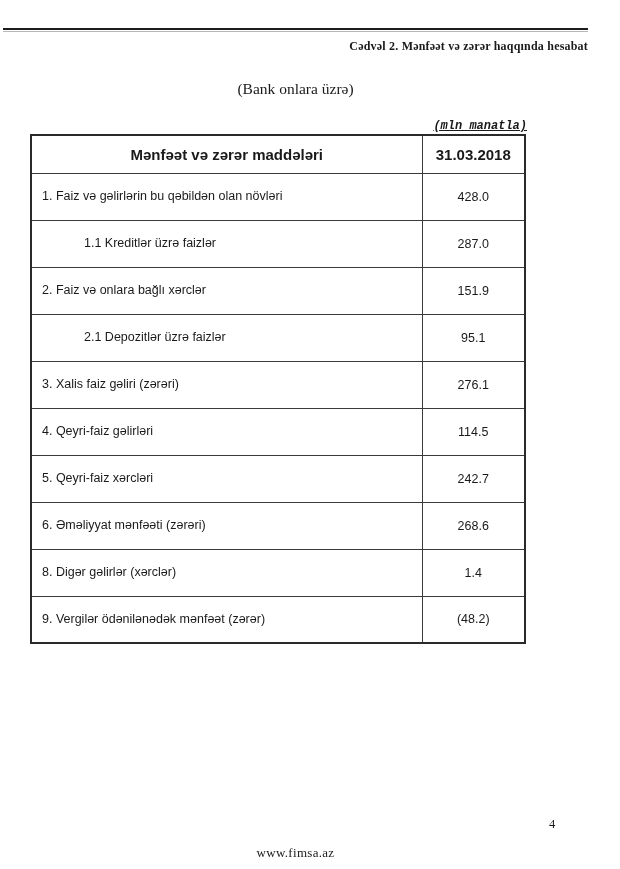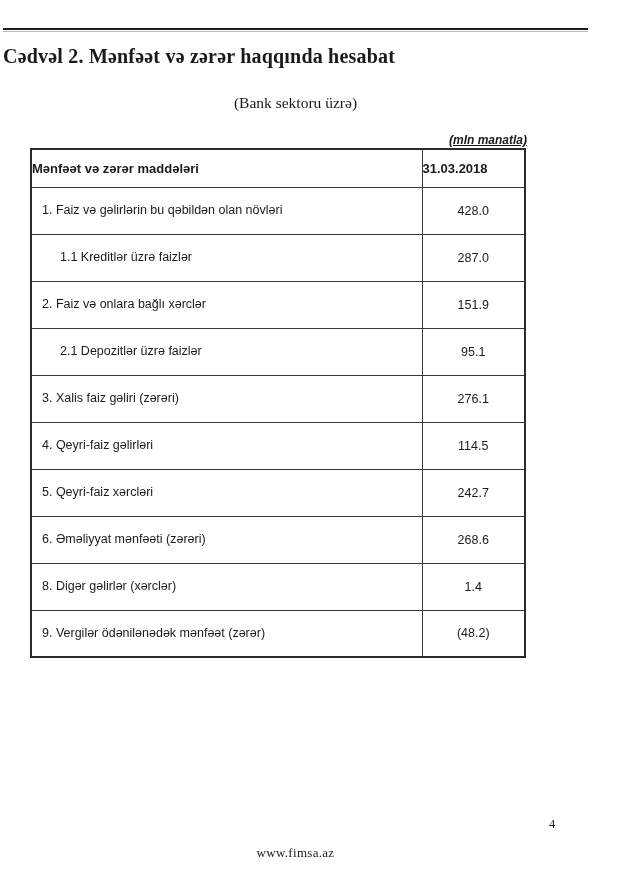--- a/index.html
+++ b/index.html
@@ -15,40 +15,40 @@
   .content { position: absolute; left: 3px; top: 0; width: 585px; }
 
   .top-rule {
     margin-top: 28px;
     height: 4px;
     border-top: 2px solid #1c1c1c;
     border-bottom: 1px solid #b8b8b8;
   }
 
   .doc-title {
-    margin-top: 13px;
-    text-align: left;
+    margin-top: 7px;
+    text-align: right;
     font-family: "Liberation Serif", "DejaVu Serif", serif;
-    font-size: 20px;
+    font-size: 12px;
     font-weight: bold;
     letter-spacing: 0.2px;
   }
 
   .doc-subtitle {
     margin-top: 26px;
     text-align: center;
     font-family: "Liberation Serif", "DejaVu Serif", serif;
     font-size: 15.5px;
     font-weight: normal;
   }
 
   .unit-note {
     margin: 21px 61px 0 27px; 
     text-align: right;
-    font-family: Liberation Sans, sans-serif;
+    font-family: Liberation Mono, monospace;
     font-style: italic;
     font-weight: bold;
     font-size: 12px;
     text-decoration: underline;
   }
 
   table.pl-table {
     border-collapse: collapse;
     margin: 1px 0 0 27px; 
     width: 494px;
@@ -57,28 +57,28 @@
   }
   .pl-table th, .pl-table td {
     border: 1px solid #3a3a3a;
     font-family: "Liberation Sans", "DejaVu Sans", sans-serif;
   }
   .pl-table col.c-label { width: 391px; }
   .pl-table col.c-value { width: 103px; }
 
   .pl-table th {
     height: 38px;
-    font-size: 13px;
+    font-size: 15px;
     font-weight: bold;
-    text-align: left;
+    text-align: center;
     vertical-align: middle;
   }
   .pl-table td { height: 47px; vertical-align: middle; font-size: 12.5px; }
   .pl-table td.label { text-align: left; padding: 6px 8px 6px 10px; line-height: 1.5; }
-  .pl-table td.label.indent { padding-left: 28px; }
+  .pl-table td.label.indent { padding-left: 52px; }
   .pl-table td.value { text-align: center; }
 
   .page-number {
     position: absolute;
     top: 817px;
     left: 540px;
     width: 24px;
     text-align: center;
     font-family: "Liberation Serif", "DejaVu Serif", serif;
     font-size: 12.5px;
@@ -97,21 +97,21 @@
   }
 </style>
 </head>
 <body>
 
 <div class="content">
   <div class="top-rule"></div>
 
   <div class="doc-title">Cədvəl 2. Mənfəət və zərər haqqında hesabat</div>
 
-  <div class="doc-subtitle">(Bank sektoru üzrə)</div>
+  <div class="doc-subtitle">(Bank onlara üzrə)</div>
 
   <div class="unit-note">(mln manatla)</div>
 
   <table class="pl-table">
     <colgroup>
       <col class="c-label">
       <col class="c-value">
     </colgroup>
     <thead>
       <tr>

